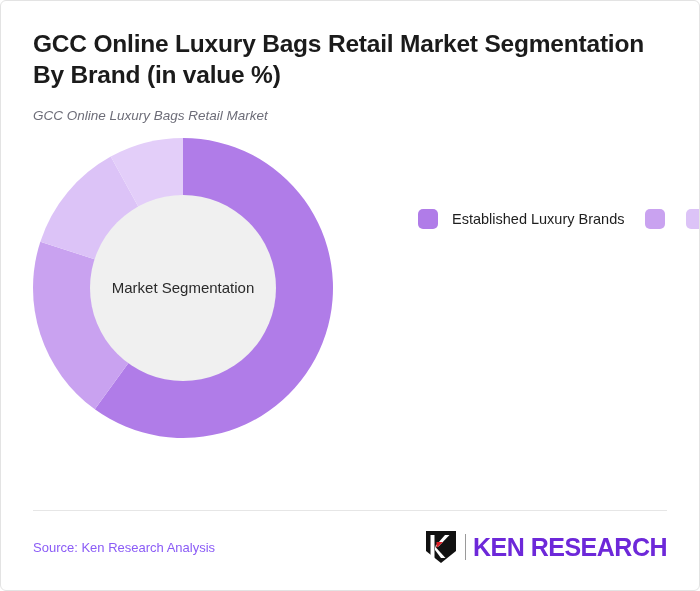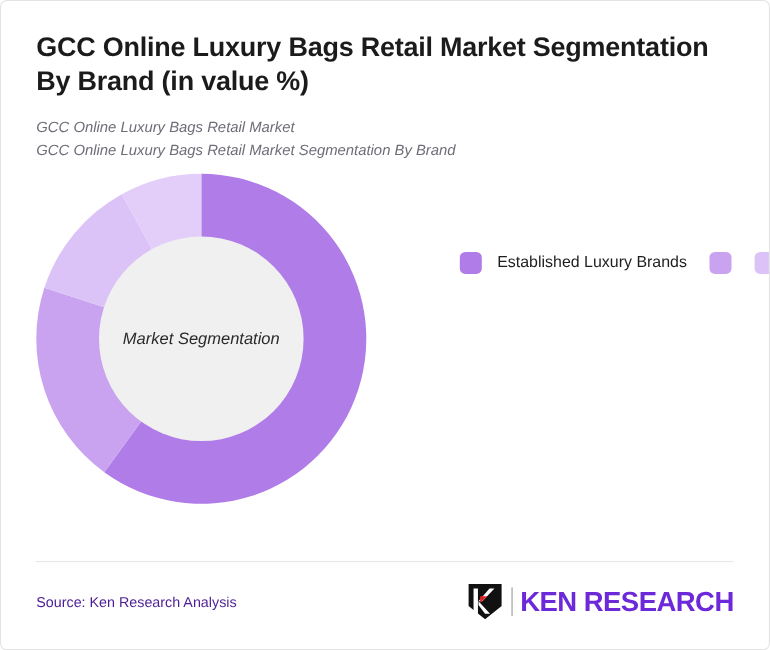--- a/index.html
+++ b/index.html
@@ -47,21 +47,20 @@
     position: relative;
     height: 318px;
     margin-top: 10px;
   }
   .donut-wrap {
     position: absolute;
     left: -1px;
     top: 0;
     width: 302px;
     height: 302px;
-    font-style: italic;
   }
   .donut-svg {
     display: block;
   }
   .center-label {
     position: absolute;
     left: 0;
     top: 0;
     width: 302px;
     height: 302px;
@@ -109,21 +108,21 @@
     left: 32px;
     right: 32px;
     top: 525px;
     height: 42px;
     display: flex;
     align-items: center;
     justify-content: space-between;
   }
   .source {
     font-size: 13px;
-    color: #4c1d95;
+    color: #8b5cf6;
     text-align: center;
   }
   .brand {
     display: flex;
     align-items: center;
     gap: 7px;
   }
   .brand-text {
     font-family: "Liberation Sans", sans-serif;
     font-size: 25px;
@@ -135,21 +134,20 @@
 </style>
 </head>
 <body>
 
 <div class="card">
 
   <h1 class="title">GCC Online Luxury Bags Retail Market Segmentation By Brand (in value %)</h1>
 
   <div class="subtitle-block">
     <div class="subtitle">GCC Online Luxury Bags Retail Market</div>
-    <div class="subtitle">GCC Online Luxury Bags Retail Market Segmentation By Brand</div>
   </div>
 
   <div class="chart-area">
 
     <div class="donut-wrap">
       <svg class="donut-svg" width="302" height="302" viewBox="0 0 302 302">
         <g id="donut-slices">
             <path d="M 151 151 L 151 1 A 150 150 0 1 1 62.832212156129046 272.3525491562421 Z" fill="#b07ce8"></path>
             <path d="M 151 151 L 62.832212156129046 272.3525491562421 A 150 150 0 0 1 8.341522555726982 104.64745084375784 Z" fill="#c9a2f0"></path>
             <path d="M 151 151 L 8.341522555726982 104.64745084375784 A 150 150 0 0 1 78.73694888474259 19.553997993420523 Z" fill="#dcc3f7"></path>

